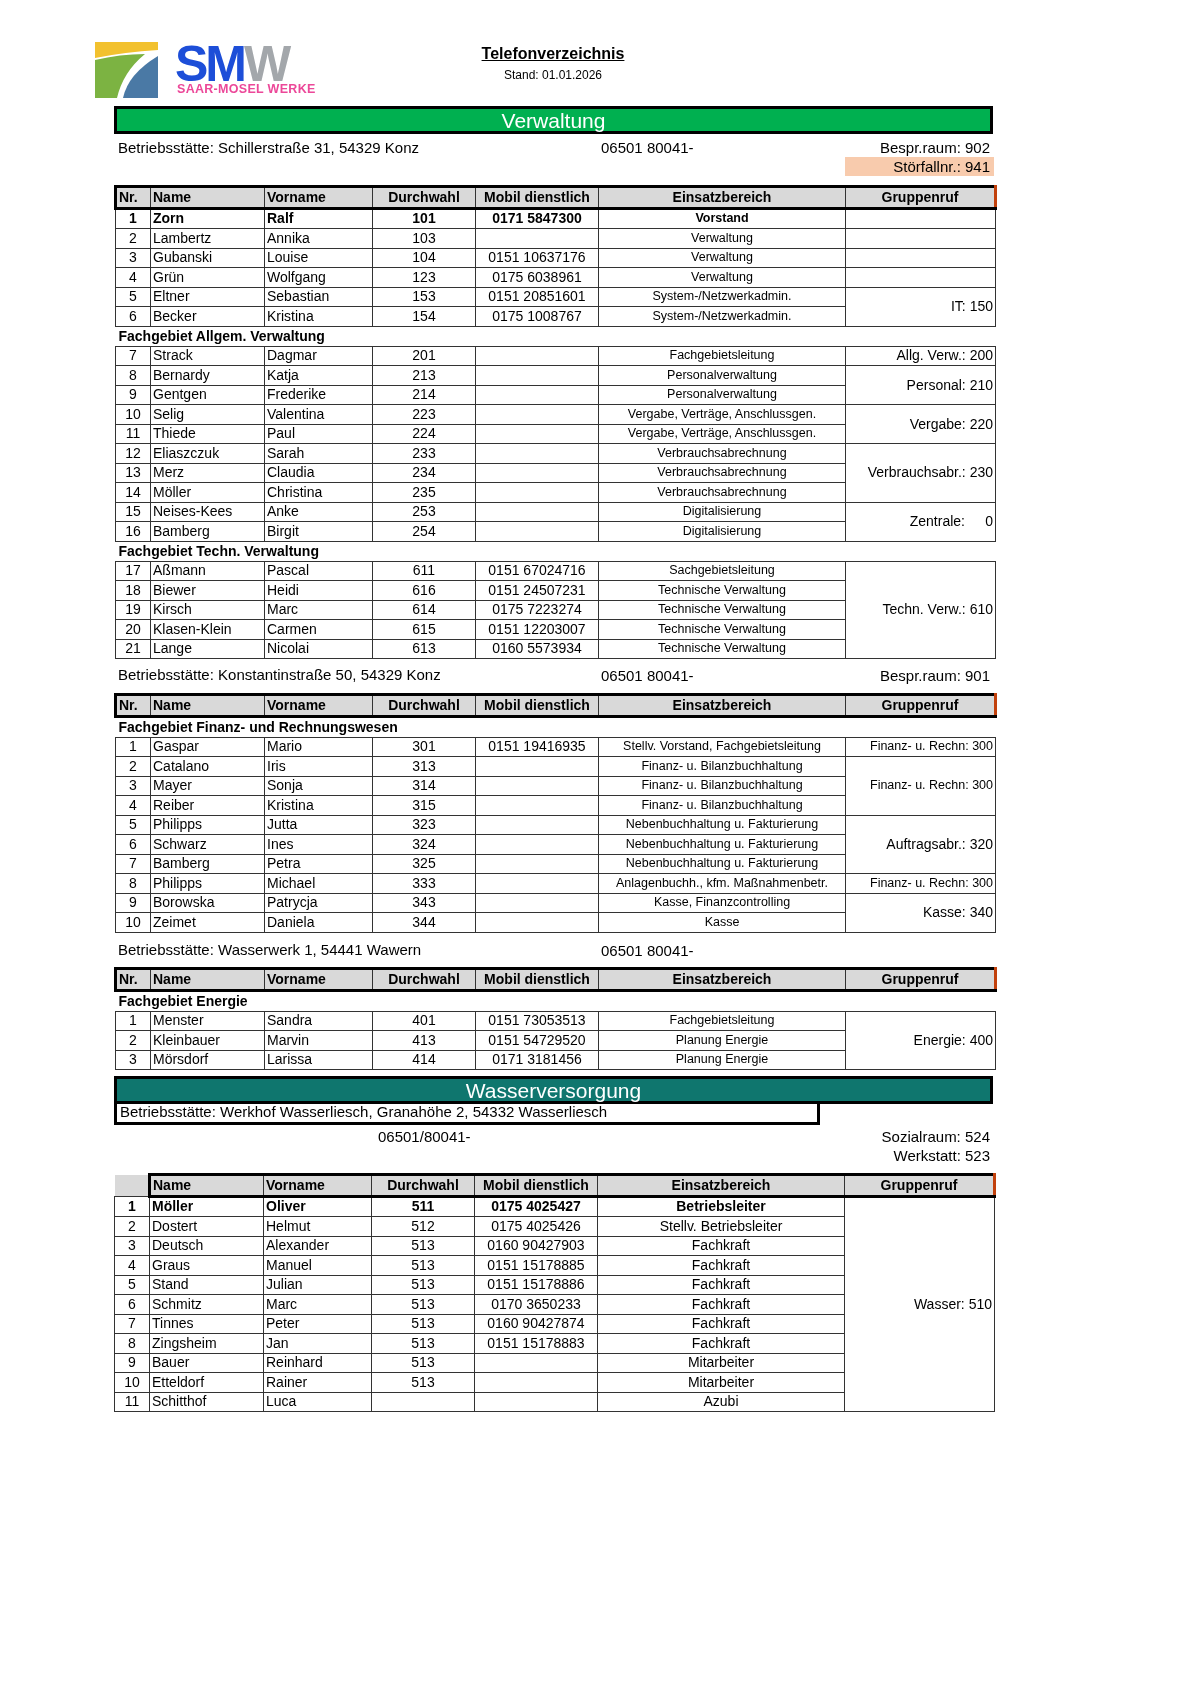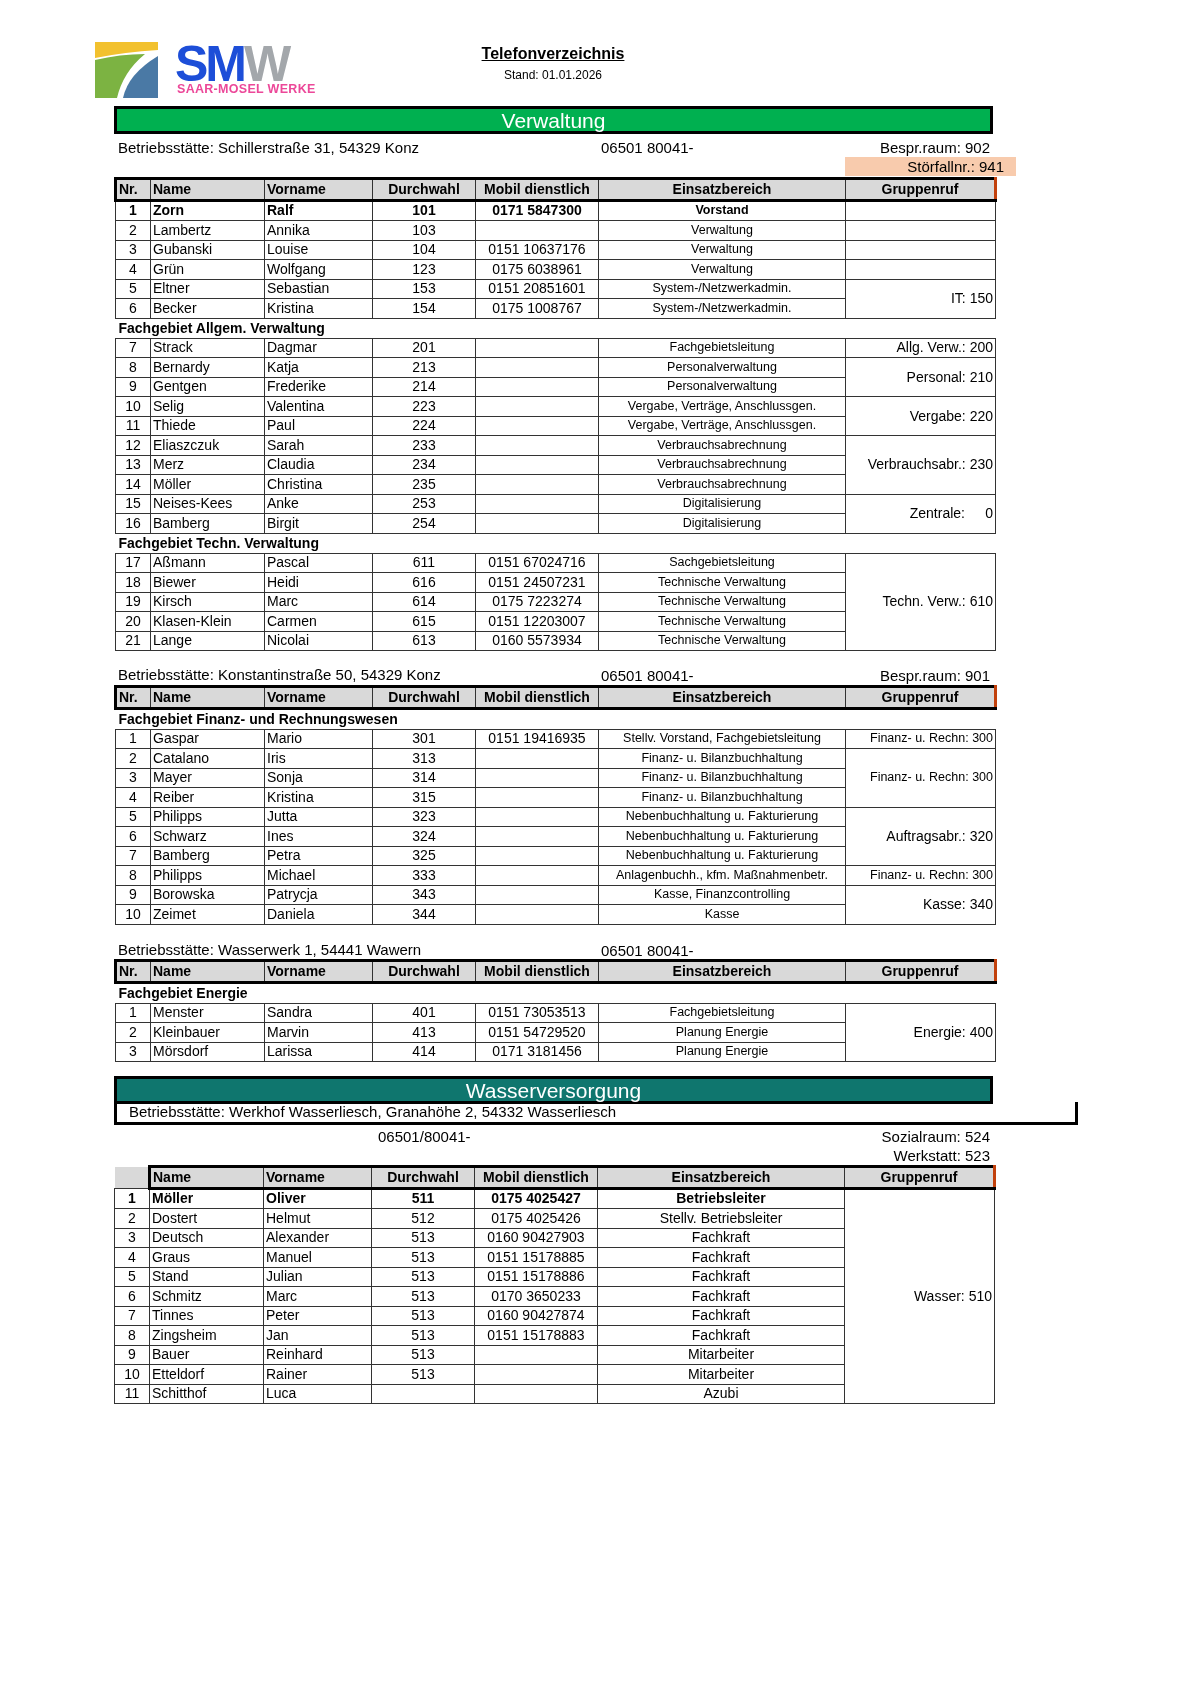--- a/index.html
+++ b/index.html
@@ -14,21 +14,21 @@
   .logo-sub{left:82px;top:40px;font-size:12.5px;font-weight:bold;color:#ec4899;letter-spacing:0.3px;white-space:nowrap;}
   .doc-title{left:478px;top:45px;width:150px;text-align:center;font-size:16px;font-weight:bold;text-decoration:underline;}
   .doc-date{left:478px;top:68px;width:150px;text-align:center;font-size:12px;}
 
   .band{left:114px;width:879px;height:28px;border:3px solid #000;box-sizing:border-box;text-align:center;color:#fff;font-size:21px;line-height:24px;font-family:"Liberation Sans",sans-serif;}
   .band.green{background:#00b050;}
   .band.blue{background:#0f766e;}
   .subline{font-size:15px;font-weight:normal;white-space:nowrap;}
   .right{text-align:right;}
 
-  table.dir{position:absolute;left:114px;width:880px;border-collapse:collapse;table-layout:fixed;font-size:14px;}
+  table.dir{position:absolute;left:114px;width:880px;border-collapse:collapse;table-layout:fixed;font-size:14px;margin-top:8px;}
   table.dir td{border:1.5px solid #333;height:18.5px;padding:0 2px;white-space:nowrap;overflow:hidden;line-height:17px;}
   table.dir tr.hdr td{background:#d9d9d9;font-weight:bold;border-top:3px solid #000;border-bottom:3px solid #000;}
   table.dir tr.hdr td:first-child{border-left:3px solid #000;}
   table.dir tr.hdr td:last-child{border-right:3px solid #c2410c;}
   table.dir tr.grp td{border:none;font-weight:bold;height:19px;}
   table.dir td.c{text-align:center;}
   table.dir td.r{text-align:right;}
   table.dir td.sm{font-size:12.5px;}
   table.dir tr.b td{font-weight:bold;}
   table.dir td.nob{border:none;background:#fff;}
@@ -49,21 +49,21 @@
   <div class="abs logo-sub">SAAR-MOSEL WERKE</div>
 </div>
 <div class="abs doc-title">Telefonverzeichnis</div>
 <div class="abs doc-date">Stand: 01.01.2026</div>
 
 <div class="abs band green" style="top:106px;">Verwaltung</div>
 
 <div class="abs subline" style="left:118px;top:139px;">Betriebsstätte: Schillerstraße 31, 54329 Konz</div>
 <div class="abs subline" style="left:601px;top:139px;">06501 80041-</div>
 <div class="abs subline right" style="left:845px;width:145px;top:139px;">Bespr.raum: 902</div>
-<div class="abs subline right peach" style="left:845px;width:171px;top:157px;height:19px;line-height:19px;padding-right:12px;box-sizing:border-box;">Störfallnr.: 941</div>
+<div class="abs subline right peach" style="left:845px;width:149px;top:157px;height:19px;line-height:19px;padding-right:4px;box-sizing:border-box;">Störfallnr.: 941</div>
 
 <table class="dir" style="top:177px;">
   <colgroup>
       <col class="c1">
       <col class="c2">
       <col class="c3">
       <col class="c4">
       <col class="c5">
       <col class="c6">
       <col class="c7">
@@ -429,21 +429,21 @@
     <td>Mörsdorf</td>
     <td>Larissa</td>
     <td class="c">414</td>
     <td class="c">0171 3181456</td>
     <td class="c sm">Planung Energie</td>
   </tr>
 </tbody>
   </table>
 
 <div class="abs band blue" style="top:1076px;">Wasserversorgung</div>
-<div class="abs subline" style="left:114px;top:1102px;width:964px;height:23px;border:3px solid #000;border-top:none;box-sizing:border-box;padding-left:12px;line-height:20px;">Betriebsstätte: Werkhof Wasserliesch, Granahöhe 2, 54332 Wasserliesch</div>
+<div class="abs subline" style="left:114px;top:1102px;width:706px;height:23px;border:3px solid #000;border-top:none;box-sizing:border-box;padding-left:3px;line-height:20px;">Betriebsstätte: Werkhof Wasserliesch, Granahöhe 2, 54332 Wasserliesch</div>
 <div class="abs subline" style="left:378px;top:1128px;">06501/80041-</div>
 <div class="abs subline right" style="left:845px;width:145px;top:1128px;">Sozialraum: 524</div>
 <div class="abs subline right" style="left:845px;width:145px;top:1147px;">Werkstatt: 523</div>
 
 <table class="dir" style="top:1165px;">
   <colgroup>
       <col class="c1">
       <col class="c2">
       <col class="c3">
       <col class="c4">

